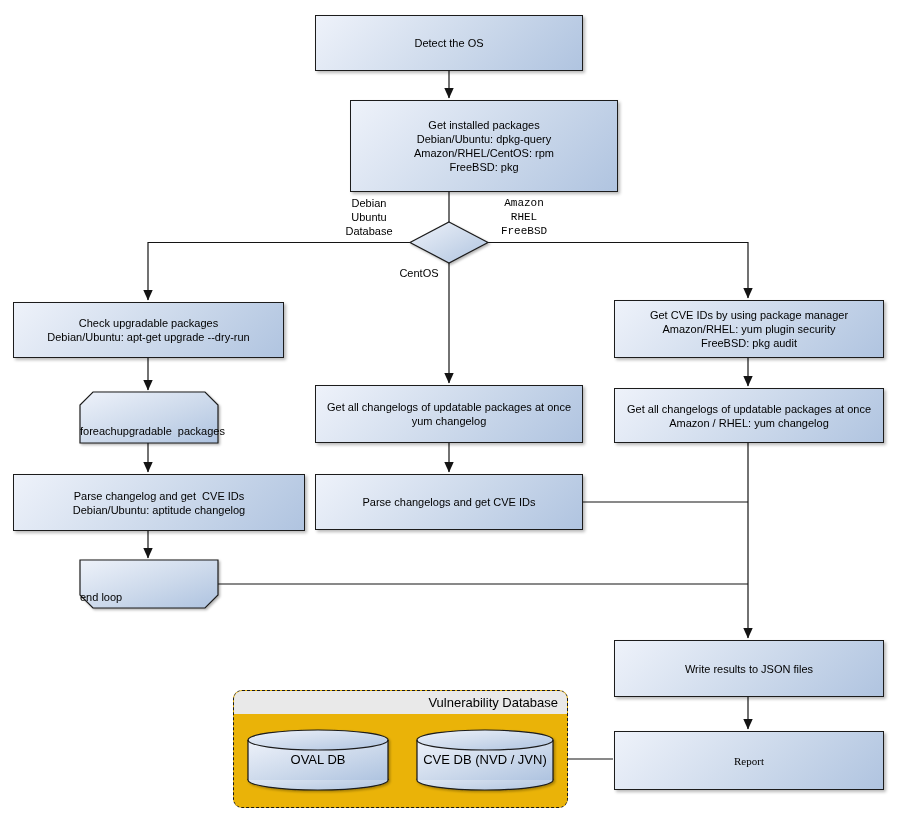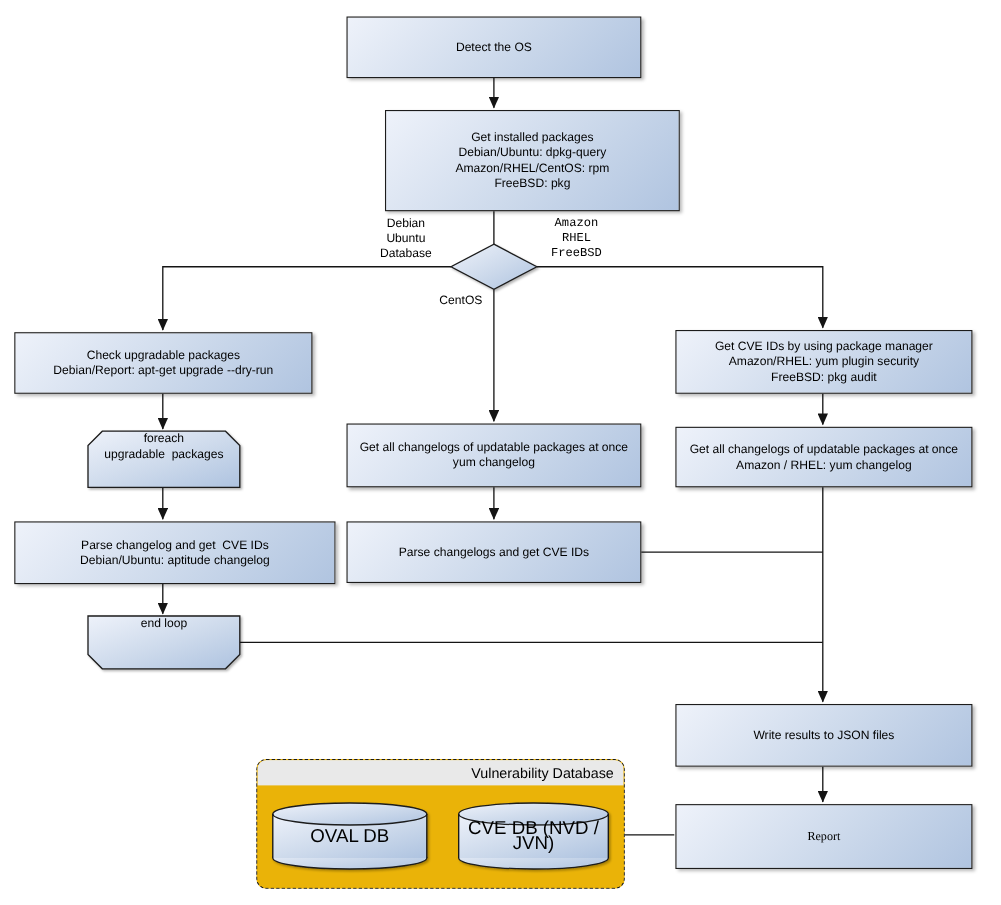--- a/index.html
+++ b/index.html
@@ -16,37 +16,37 @@
   .node {
     position:absolute; z-index:2; box-sizing:border-box;
     display:flex; flex-direction:column; align-items:center; justify-content:center;
     background:linear-gradient(135deg,#eef2fa 0%,#ccd9eb 55%,#b0c4e0 100%);
     border:1px solid #1c1c1c;
     box-shadow:2px 2px 3px rgba(0,0,0,0.28);
   }
   .ln { font-size:11px; line-height:14px; text-align:center; white-space:pre; }
 
   .shape-label {
-    position:absolute; z-index:3; display:flex; flex-direction:column;
-    align-items:center; justify-content:flex-start; pointer-events:none;
+    position:absolute; z-index:3; display:flex; 
+    align-items:center; justify-content:space-between; pointer-events:none;margin-top:13px;
   }
   .edge-label {
     position:absolute; z-index:2; font-size:11px; line-height:14px; text-align:center;
   }
   .vuln {
     position:absolute; z-index:2; left:233px; top:690px; width:335px; height:118px;
     box-sizing:border-box; border:1.5px dashed #1a1a1a; border-radius:9px;
     background:#eab308; overflow:hidden;
   }
   .vuln-title {
     height:23px; background:#e9e9e9; font-size:13px; line-height:23px;
     text-align:right; padding-right:9px;
   }
   .db-label {
-    position:absolute; z-index:3; font-size:17px; line-height:14px; text-align:center;
+    position:absolute; z-index:3; font-size:13px; line-height:14px; text-align:center;
     display:flex; align-items:center; justify-content:center; pointer-events:none;
   }
 </style>
 </head>
 <body>
 
 <svg class="layer" width="910" height="823" viewBox="0 0 910 823">
   <defs>
     <linearGradient id="g" x1="0" y1="0" x2="1" y2="1">
       <stop offset="0" stop-color="#eef2fa"></stop>
@@ -110,21 +110,21 @@
 
 <div class="node" style="left:315px;top:100px;width:268px;height:92px;margin-left:35px;">
   <div class="ln">Get installed packages</div>
   <div class="ln">Debian/Ubuntu: dpkg-query</div>
   <div class="ln">Amazon/RHEL/CentOS: rpm</div>
   <div class="ln">FreeBSD: pkg</div>
 </div>
 
 <div class="node" style="left:13px;top:302px;width:271px;height:56px;">
   <div class="ln">Check upgradable packages</div>
-  <div class="ln">Debian/Report: apt-get upgrade --dry-run</div>
+  <div class="ln">Debian/Ubuntu: apt-get upgrade --dry-run</div>
 </div>
 
 <div class="node" style="left:13px;top:474px;width:292px;height:57px;">
   <div class="ln">Parse changelog and get  CVE IDs</div>
   <div class="ln">Debian/Ubuntu: aptitude changelog</div>
 </div>
 
 <div class="node" style="left:315px;top:385px;width:268px;height:58px;">
   <div class="ln">Get all changelogs of updatable packages at once</div>
   <div class="ln">yum changelog</div>

